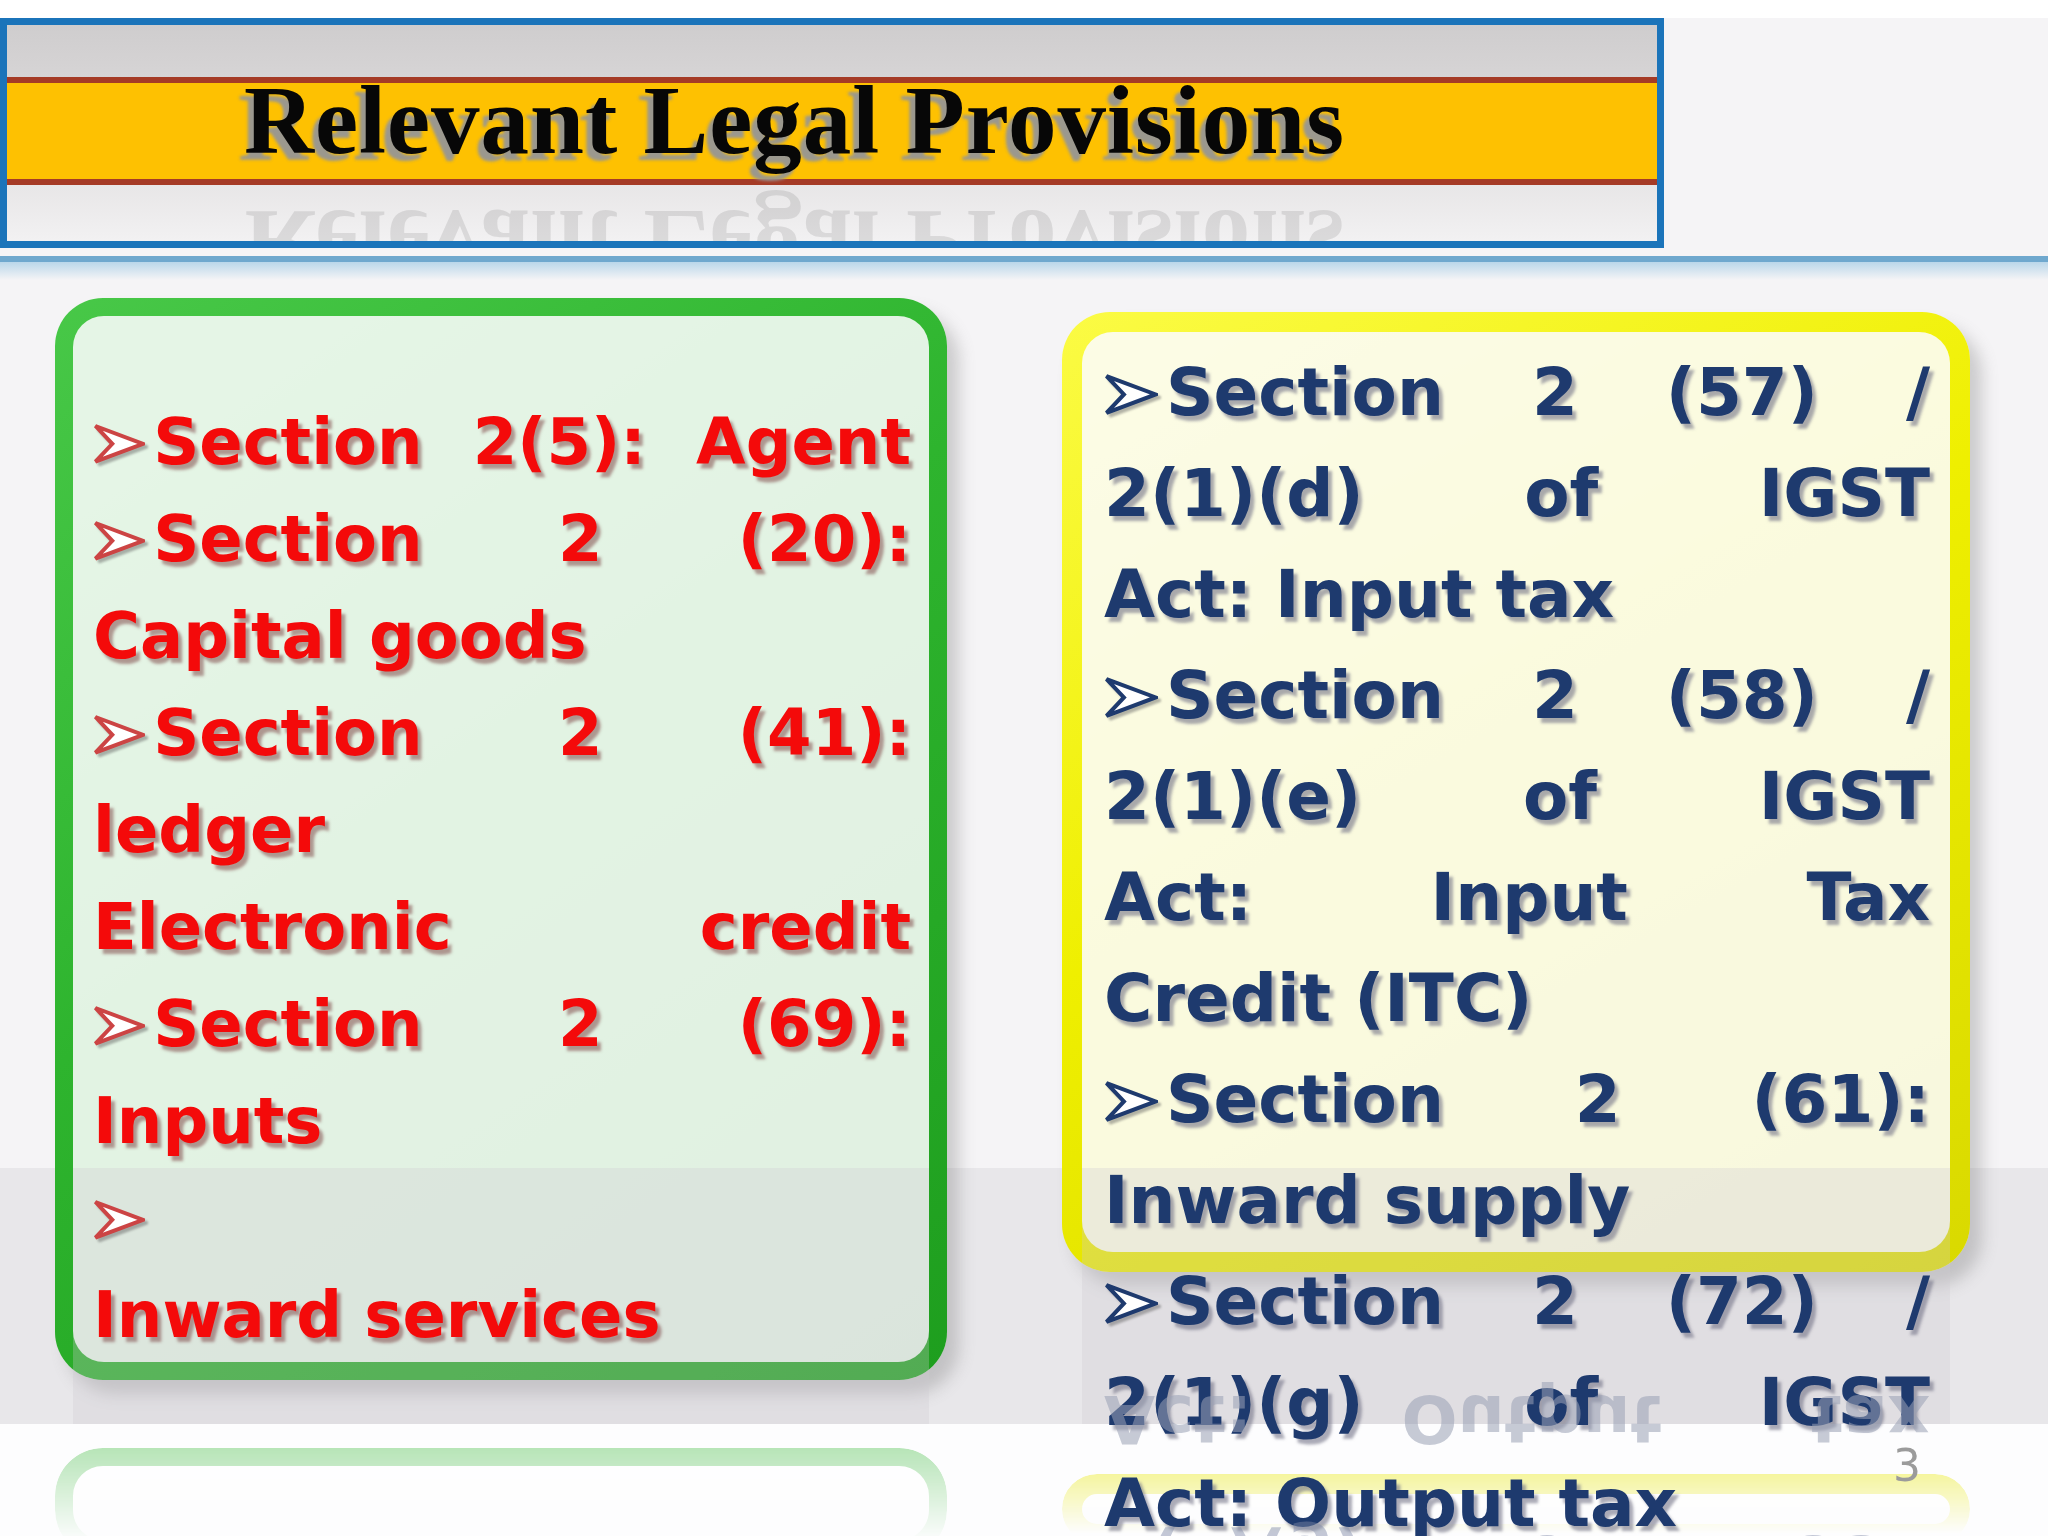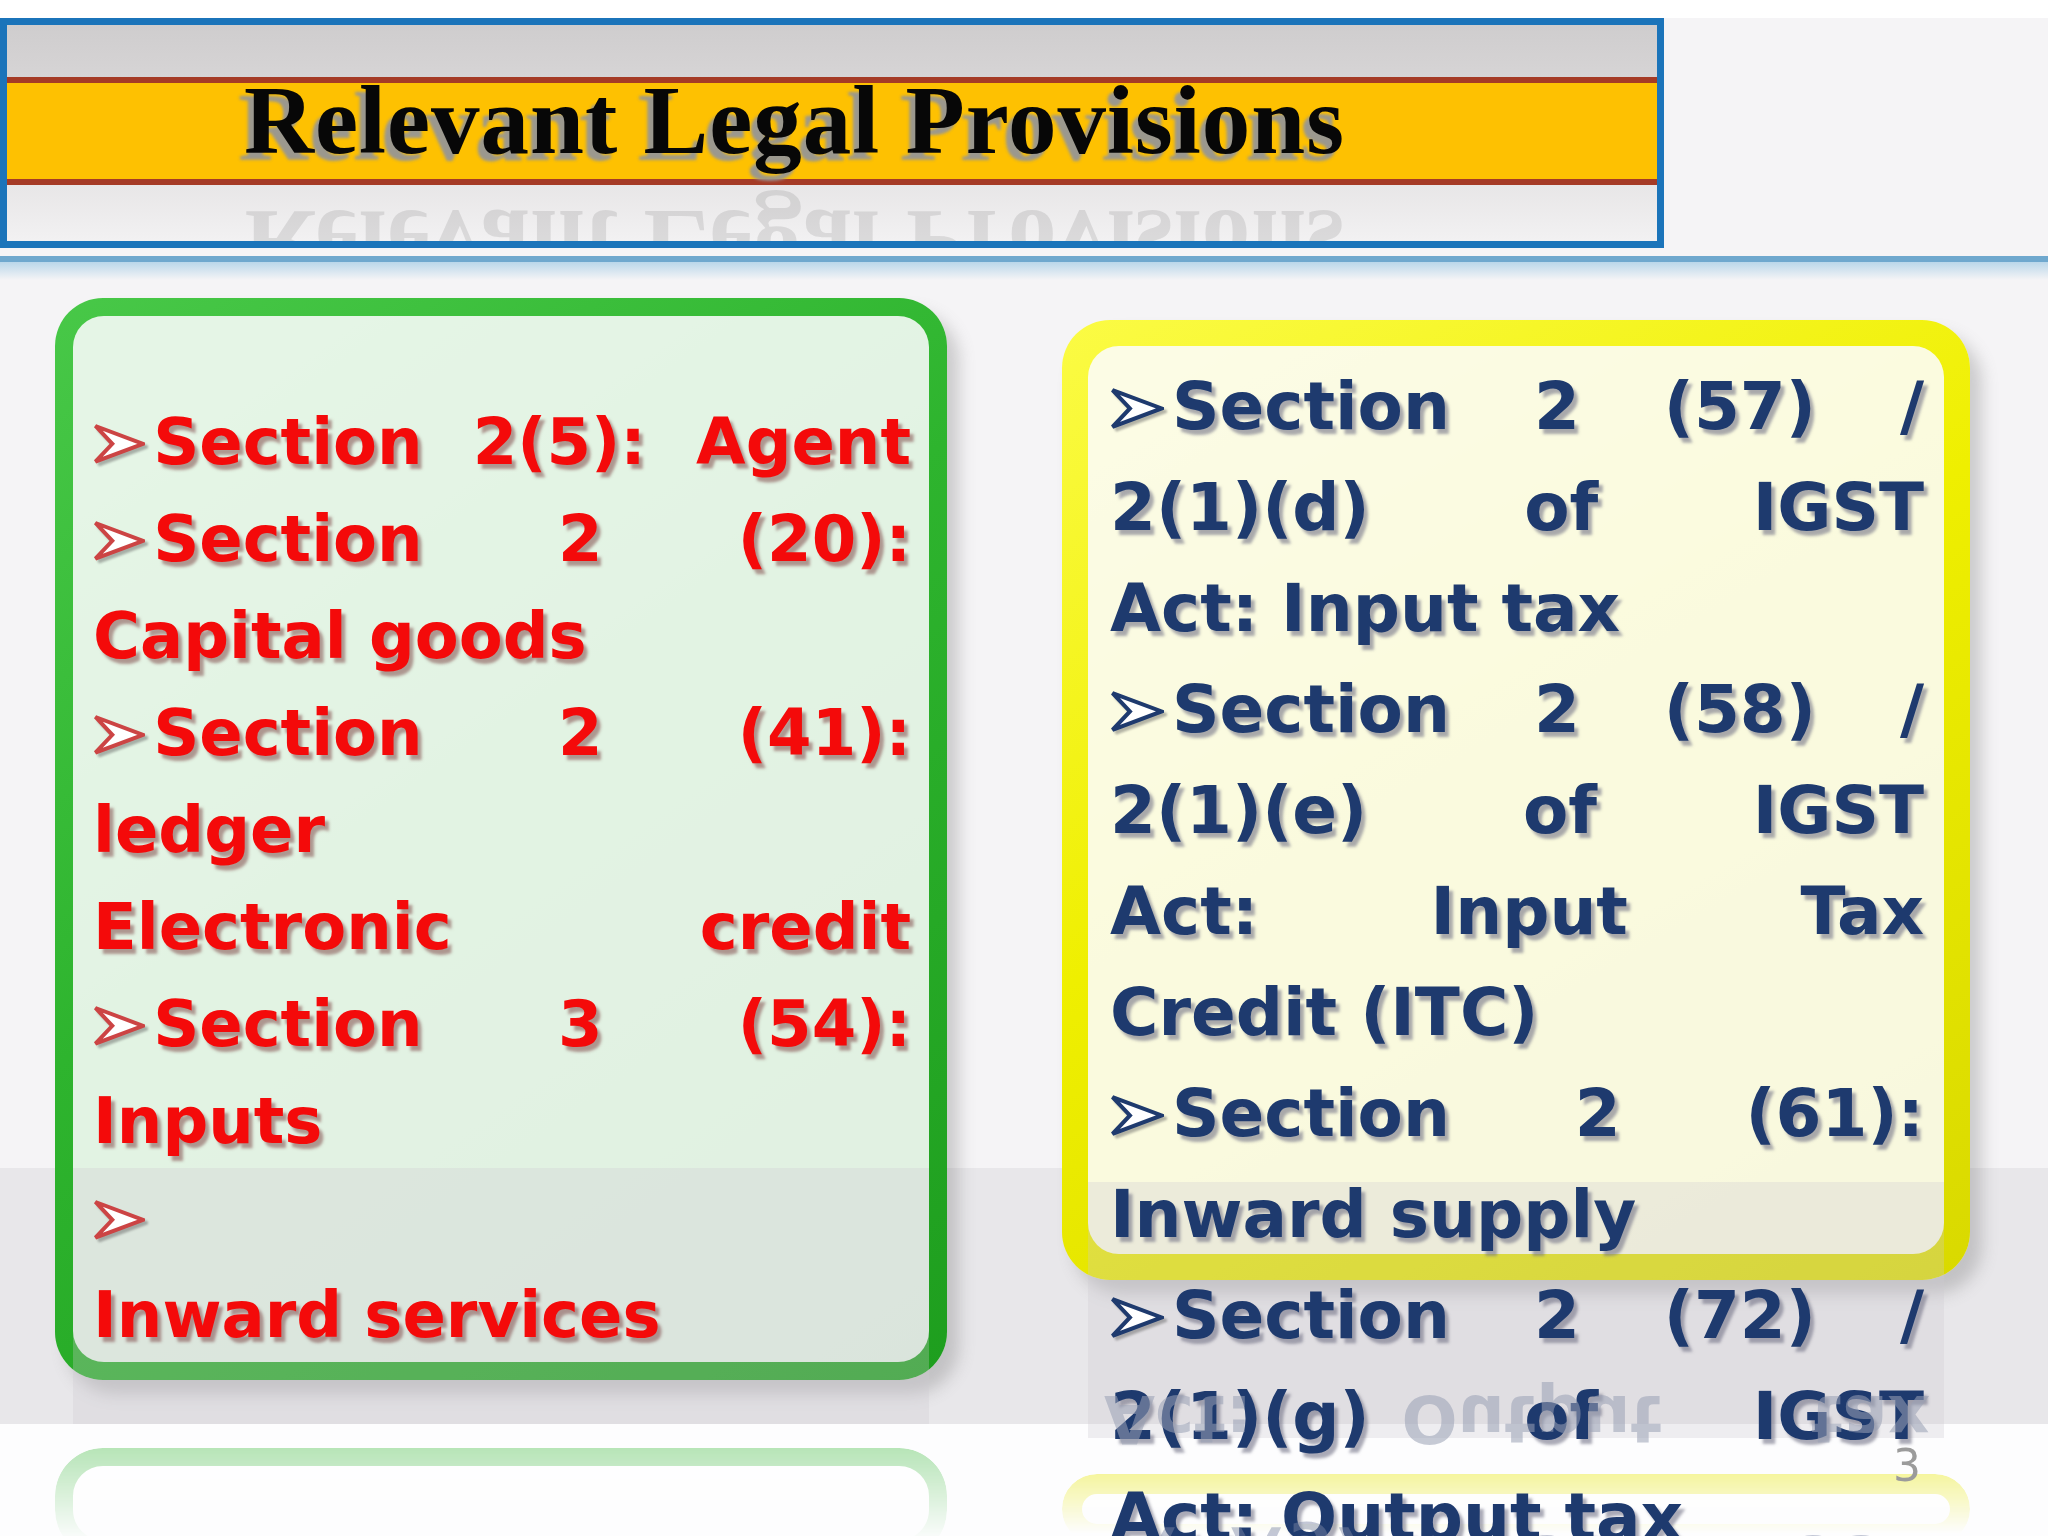--- a/index.html
+++ b/index.html
@@ -47,24 +47,23 @@
   .cbox .inner {
     width:100%; height:100%; border-radius:31px; position:relative;
     background:rgba(252,252,253,0.88);
   }
   #green-box {
     left:55px; top:298px; width:892px; height:1082px; padding:18px;
     background:linear-gradient(145deg,#48C848 0%, #2EB42E 45%, #1E9E1E 100%);
     box-shadow:12px 14px 16px rgba(110,110,110,0.30);
   }
   #yellow-box {
-    left:1062px; top:312px; width:908px; height:960px; padding:26px;
+    left:1062px; top:312px; width:908px; height:960px; padding:20px;
     background:linear-gradient(150deg,#FBFB45 0%, #EFEF00 45%, #D9D900 100%);
     box-shadow:12px 14px 16px rgba(110,110,110,0.30);
-    margin-top:8px;
   }
   .band-through { position:absolute; left:0; right:0; background:rgba(205,203,210,0.30); z-index:0; }
   #green-box .band-through { top:852px; height:256px; }
   #yellow-box .band-through { top:836px; height:256px; }
   .textflow { position:relative; z-index:1; }
   #green-box .textflow {
     padding:78px 18px 0 20px;
     font-weight:bold; font-size:64px; line-height:97px;
     color:var(--red-text,#F40A0A);
     text-shadow:4px 5px 3px rgba(130,75,75,0.55);
@@ -128,21 +127,21 @@
               <path d="M1 1 L25 10 L1 19 L9.5 10 Z" fill="#FFFFFF" stroke="#CC4444" stroke-width="2" stroke-linejoin="miter"></path>
             </svg><span>Section 2 (20):</span></div>
           <div class="tline">Capital goods</div>
           <div class="tline stretch"><svg viewBox="0 0 26 20" class="bullet-icon">
               <path d="M1 1 L25 10 L1 19 L9.5 10 Z" fill="#FFFFFF" stroke="#CC4444" stroke-width="2" stroke-linejoin="miter"></path>
             </svg><span>Section 2 (41):</span></div>
           <div class="tline">ledger</div>
           <div class="tline stretch">Electronic credit</div>
           <div class="tline stretch"><svg viewBox="0 0 26 20" class="bullet-icon">
               <path d="M1 1 L25 10 L1 19 L9.5 10 Z" fill="#FFFFFF" stroke="#CC4444" stroke-width="2" stroke-linejoin="miter"></path>
-            </svg><span>Section 3 (54):</span></div>
+            </svg><span>Section 2 (69):</span></div>
           <div class="tline">Inputs</div>
           <div class="tline stretch"><svg viewBox="0 0 26 20" class="bullet-icon">
               <path d="M1 1 L25 10 L1 19 L9.5 10 Z" fill="#FFFFFF" stroke="#CC4444" stroke-width="2" stroke-linejoin="miter"></path>
             </svg></div>
           <div class="tline">Inward services</div>
         </div>
     </div>
   </div>
 
   <div id="yellow-box" class="cbox">

